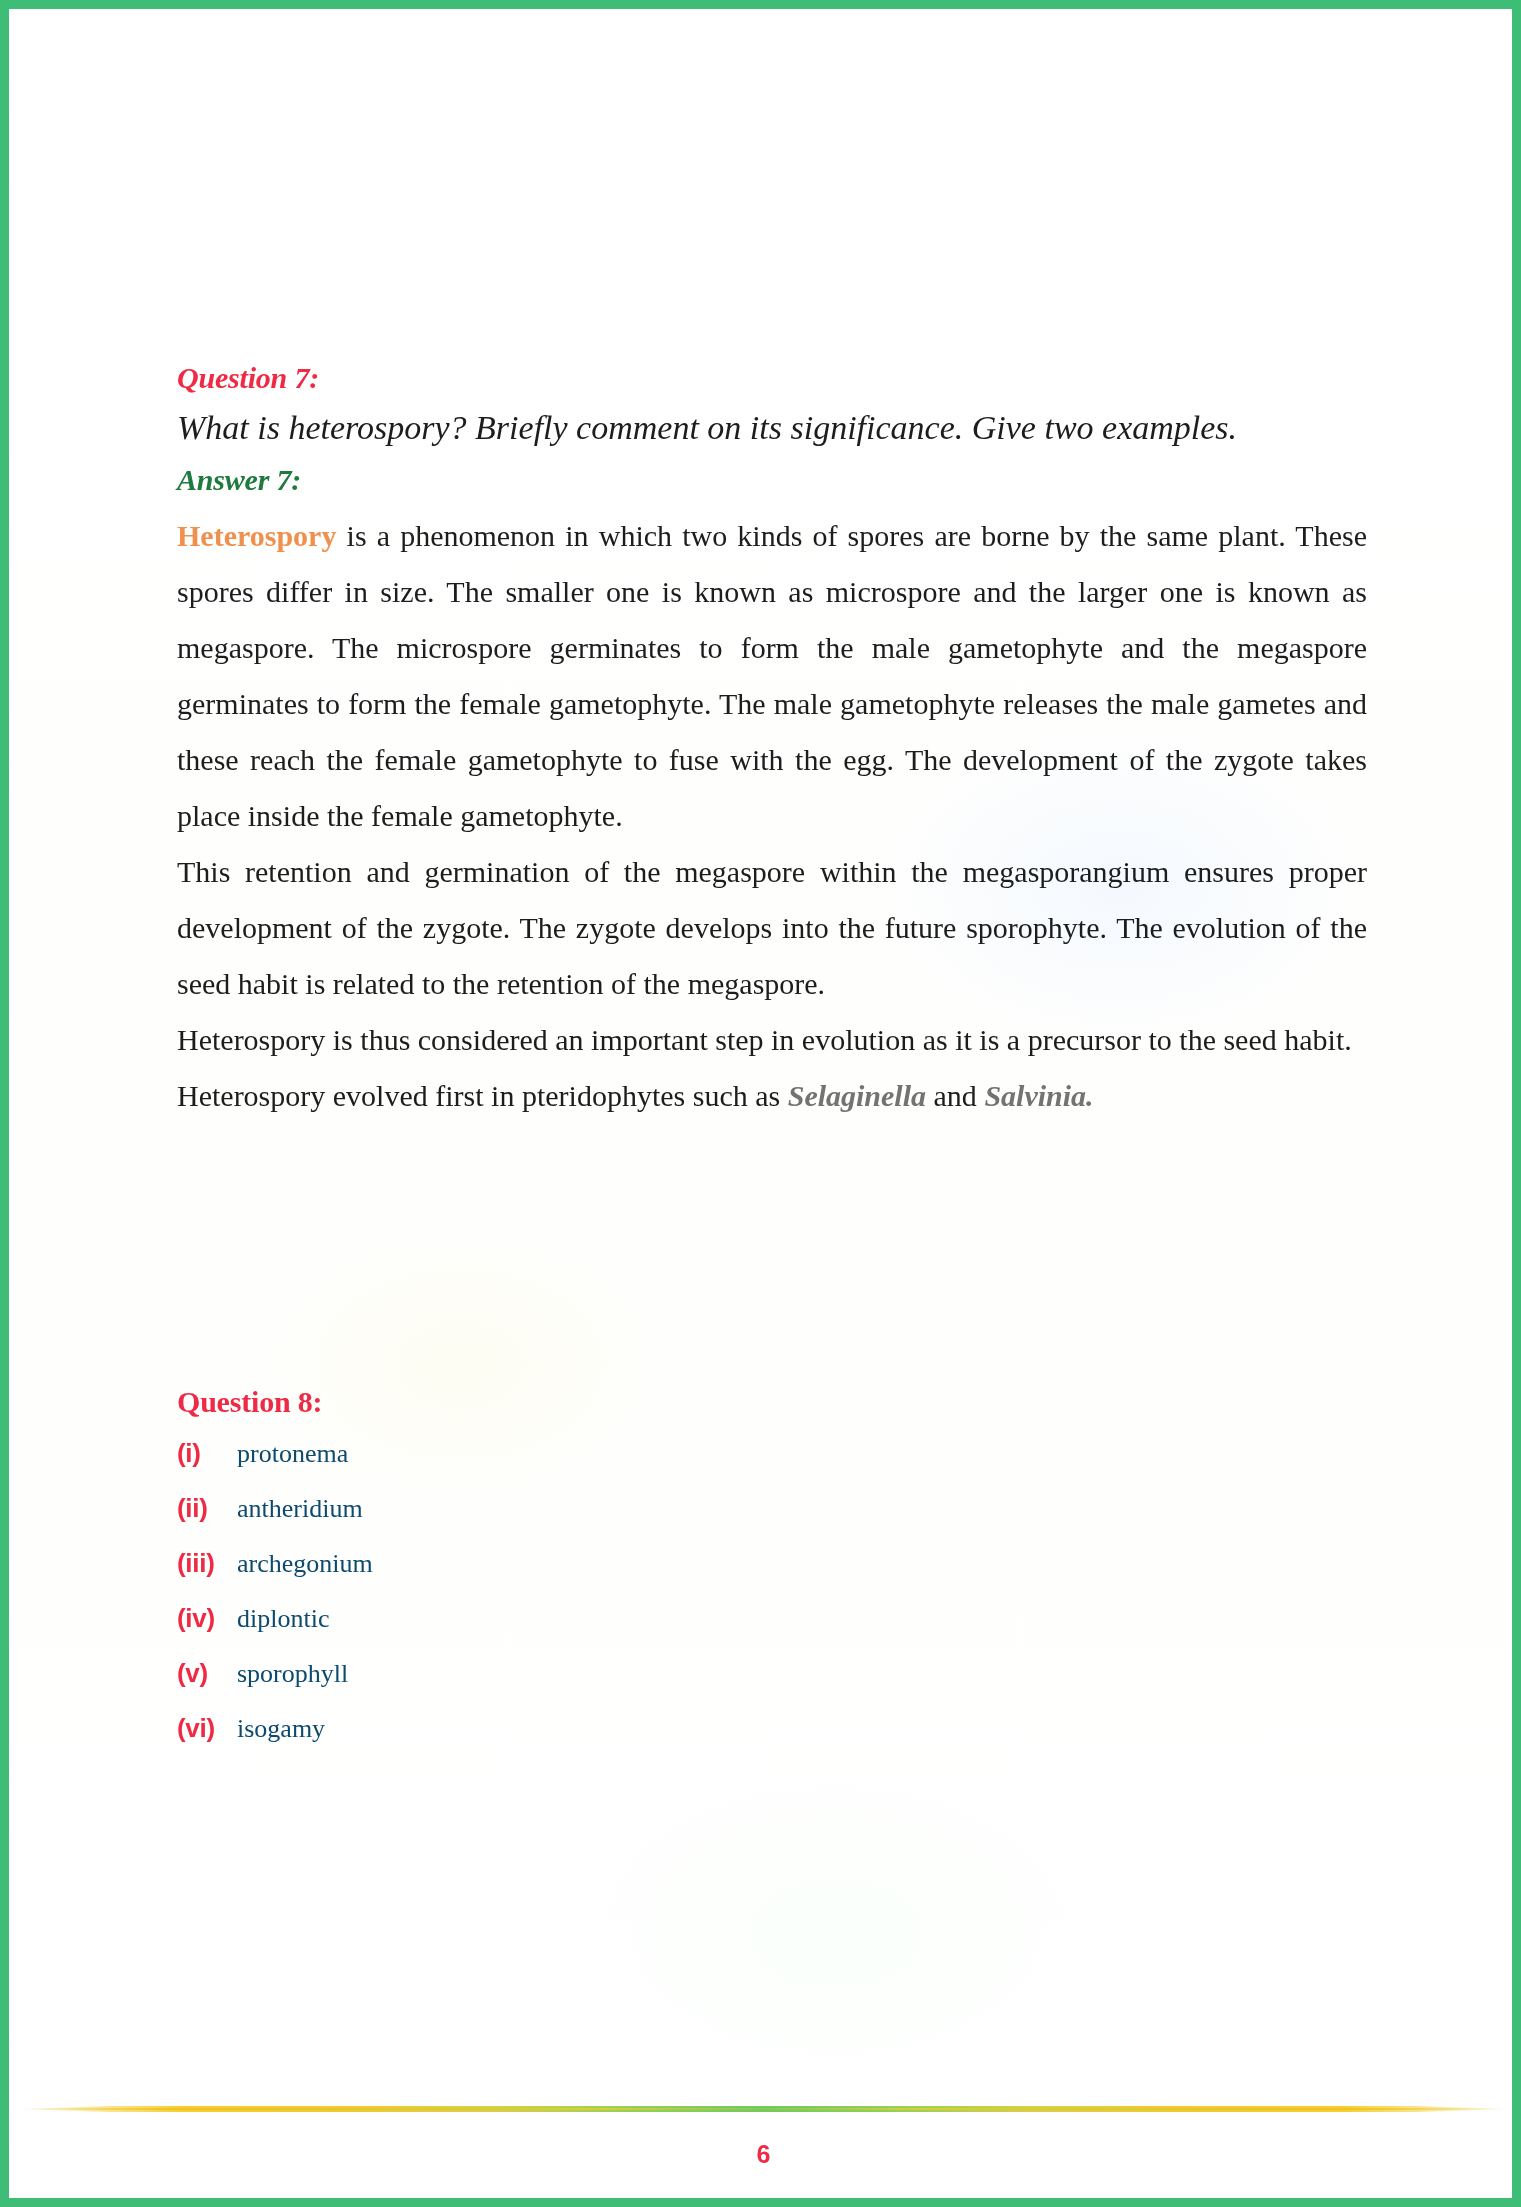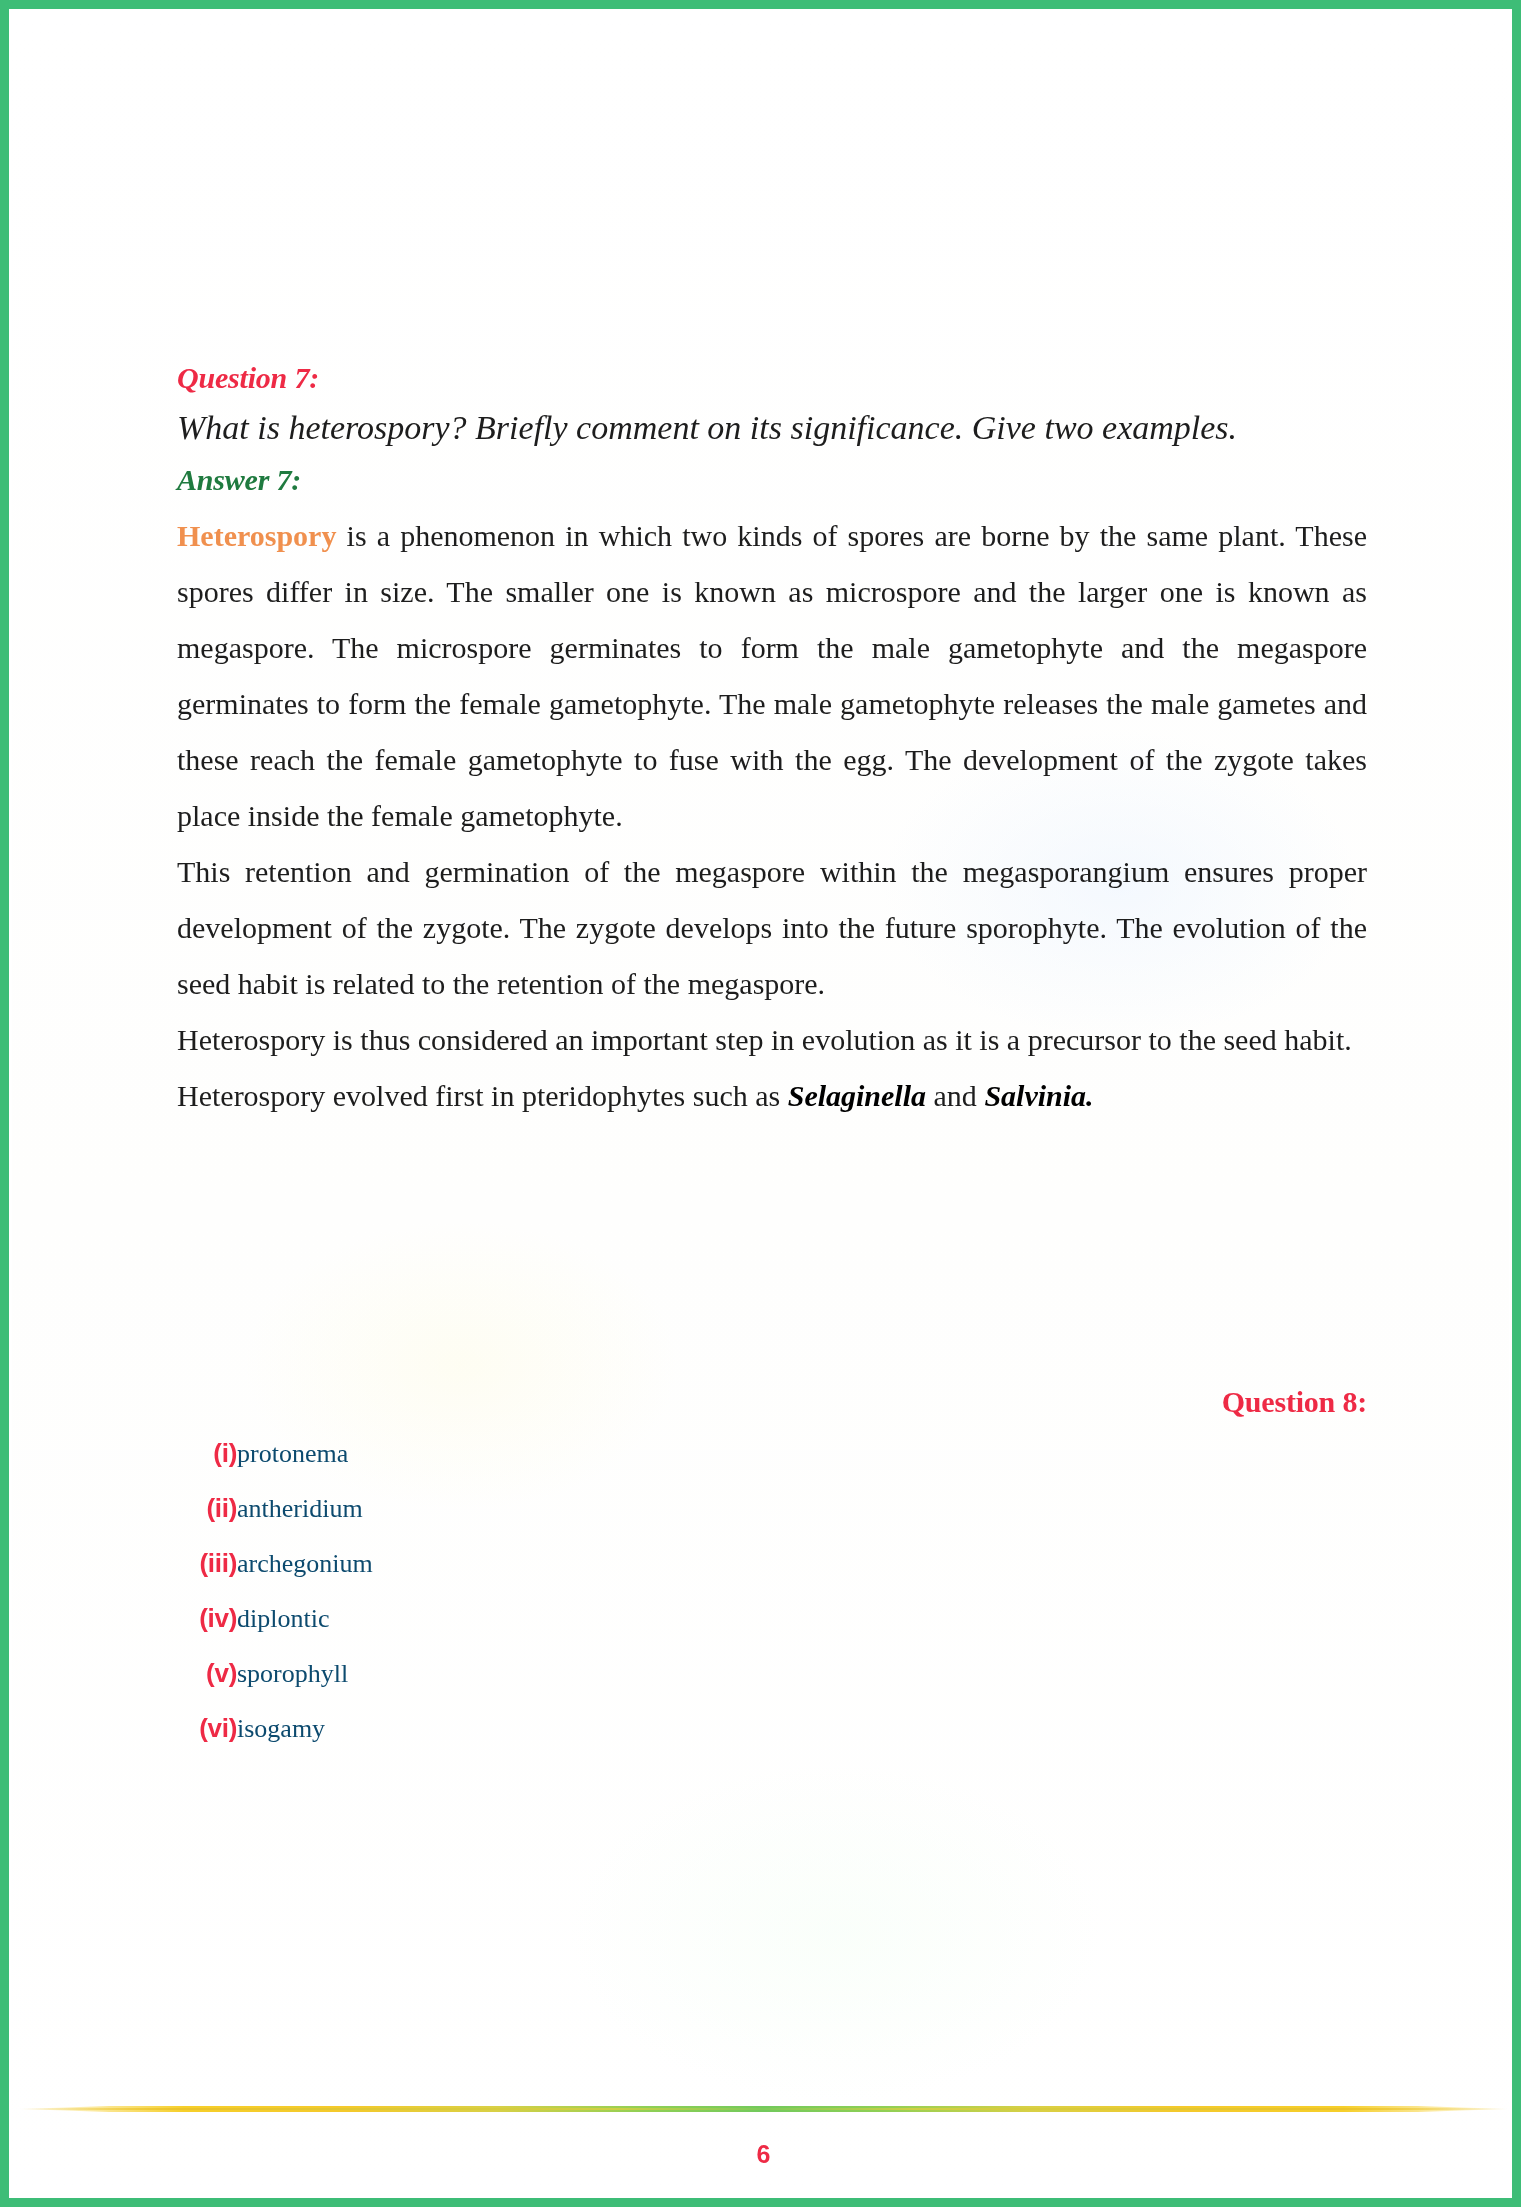--- a/index.html
+++ b/index.html
@@ -70,35 +70,35 @@
     margin: 0;
   }
   .para.last-left {
     text-align: left;
   }
   .kw-orange {
     color: #f0904e;
     font-weight: bold;
   }
   .sp {
-    color: #000000;
+    color: #737373;
     font-weight: bold;
     font-style: italic;
   }
 
   .q7-block { position: absolute; top: 348px; left: 0; width: 1190px; }
   .q7-line { margin: 0; font-style: italic; }
   .q7-q { margin-top: 10px; }
   .a7-h  { margin-top: 12px; }
   .p1 { margin-top: 10px; }
   .p2 { margin-top: 0px; }
   .p3 { margin-top: 0px; }
   .p4 { margin-top: 0px; }
 
-  .q8-block { position: absolute; top: 1372px; left: 0; width: 1190px; text-align: right; }
+  .q8-block { position: absolute; top: 1372px; left: 0; width: 1190px; }
   .q8-intro { margin-top: 12px; }
 
   .term-list {
     margin: 6px 0 0 0;
     padding: 0;
     list-style: none;
   }
   .term-row {
     display: flex;
     align-items: baseline;

